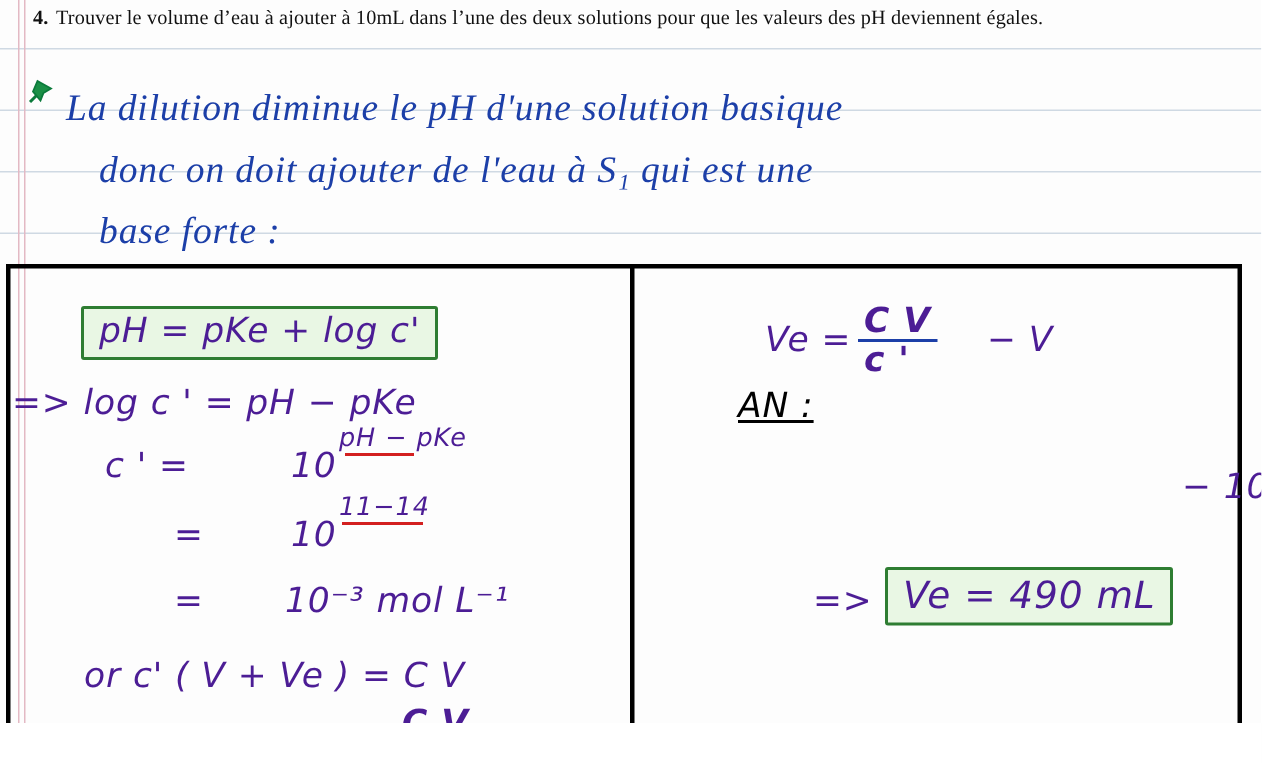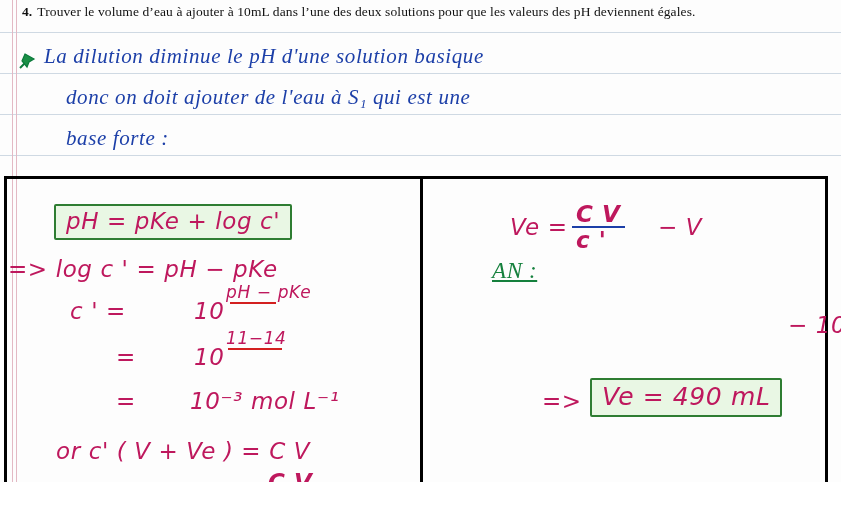--- a/index.html
+++ b/index.html
@@ -44,23 +44,23 @@
     letter-spacing: 0.1px;
     white-space: nowrap;
   }
   .question .qnum {
     font-weight: bold;
     margin-right: 5px;
   }
   .intro {
     position: absolute;
     left: 44px;
-    top: 36px;
+    top: 52px;
     width: 790px;
-    font-size: 21px;
+    font-size: 25px;
     line-height: 41px;
     color: #1c3fa8;
     font-style: italic;
     letter-spacing: 0.6px;
   }
   .intro .l1 { display: block; }
   .intro .l2 { display: block; padding-left: 22px; }
   .intro .l3 { display: block; padding-left: 22px; font-style: italic; }
   .pin {
     position: absolute;
@@ -95,27 +95,27 @@
     top: 176px;
     height: 338px;
     box-sizing: border-box;
   }
   .cell-left { left: 4px; width: 418px; }
   .cell-right { left: 423px; width: 405px; margin-left: 37px; }
 
   .hw {
     position: absolute;
     font-family: "DejaVu Sans", sans-serif;
-    color: #be185d;
+    color: #4c1d95;
     font-style: italic;
     font-size: 23px;
     letter-spacing: 0.6px;
     white-space: nowrap;
   }
-  .hw.green { color: #15803d; font-family: Liberation Serif, serif; }
+  .hw.green { color: #000000; }
   .boxed-green {
     border: 2px solid #2e7d32;
     background: #e9f7e4;
     padding: 2px 10px 4px 10px;
     border-radius: 2px;
   }
   
   .frac {
     display: inline-block;
     vertical-align: middle;

